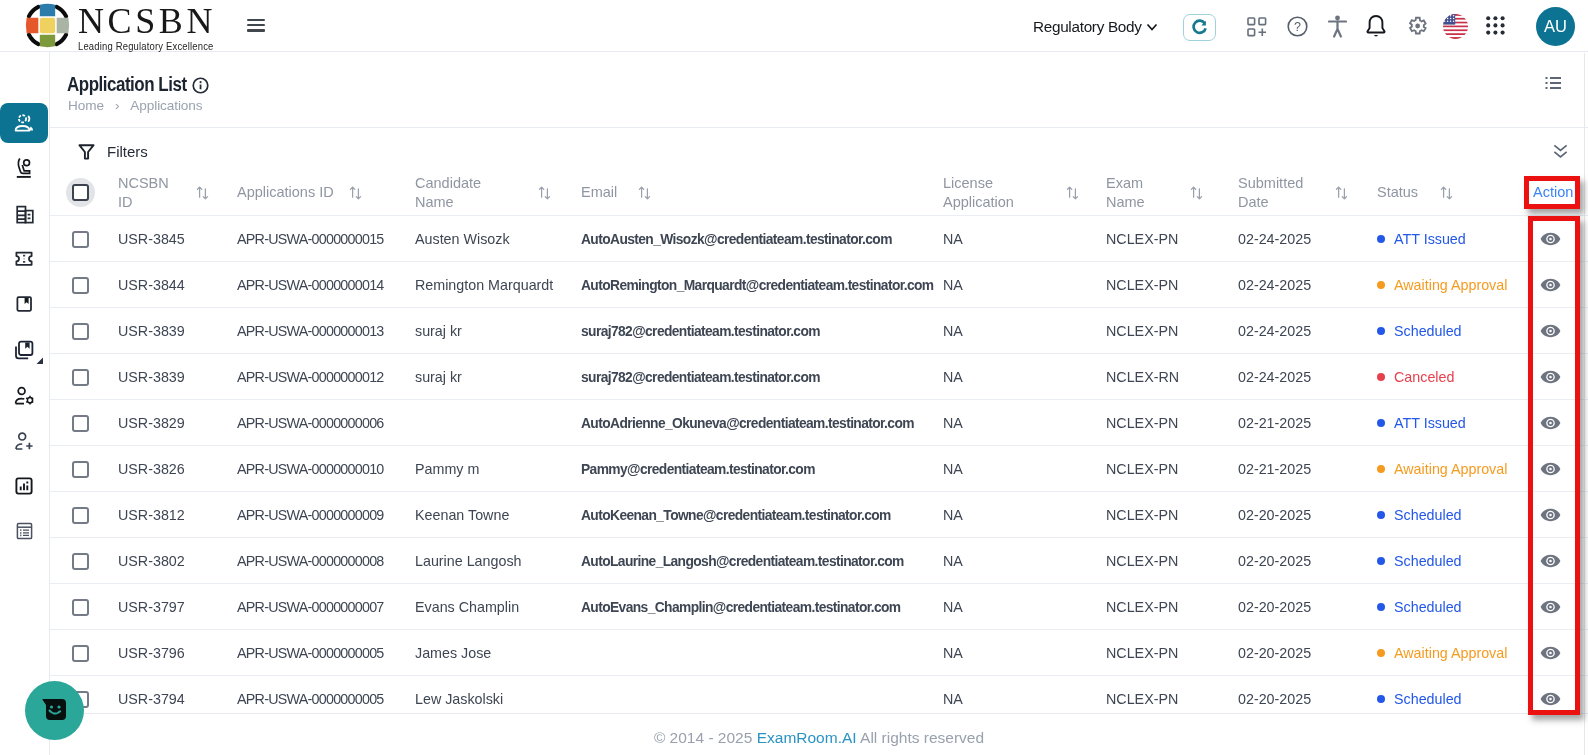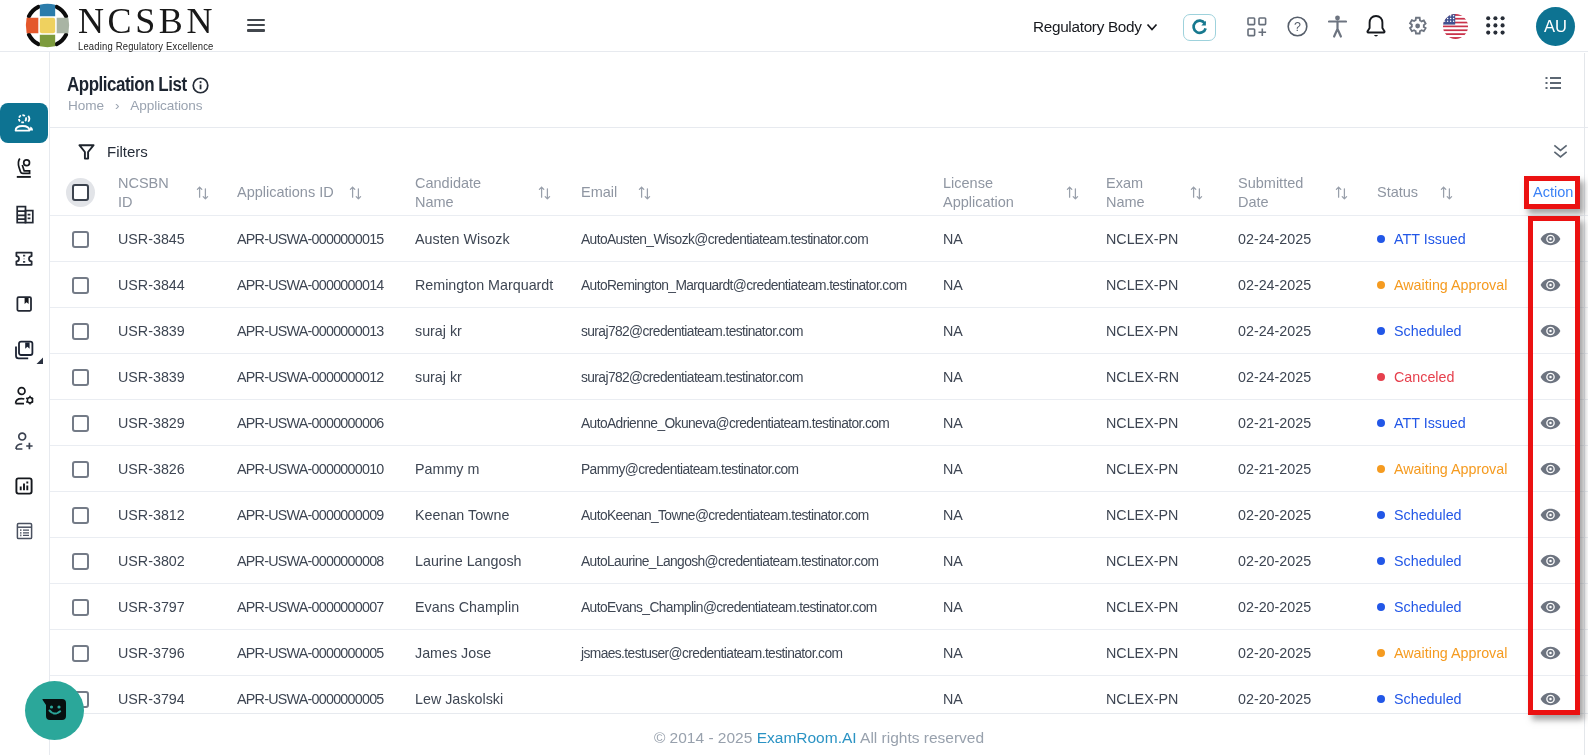--- a/index.html
+++ b/index.html
@@ -28,21 +28,21 @@
 .crumb { position:absolute; left:18px; top:46px; font-size:13.6px; color:#9aa3b0; letter-spacing:-0.1px; }
 .divider1 { position:absolute; left:0; top:75px; width:1538px; height:1px; background:#e7eaef; }
 .filters { position:absolute; left:57px; top:91px; font-size:15px; color:#252c38; }
 
 
 .thead { position:absolute; left:0; top:118px; width:1538px; height:45px; }
 .thead .hc { position:absolute; top:0; height:45px; display:flex; align-items:center; font-size:14.5px; color:#8f96a2; line-height:19px; }
 .rows { position:absolute; left:0; top:163px; width:1538px; height:499px; overflow:hidden; border-bottom:1px solid #e7eaef; }
 .row { position:absolute; left:0; width:1538px; height:46px; border-top:1px solid #eaedf2; }
 .cell { position:absolute; top:0; height:46px; display:flex; align-items:center; font-size:14.3px; color:#3e4653; white-space:nowrap; }
-.em { font-size:13.8px; letter-spacing:-0.6px; }
+.em { font-size:13.8px; letter-spacing:-0.6px;font-weight:bold; }
 .ap { letter-spacing:-0.75px; }
 .cbx { display:inline-block; width:17px; height:17px; border:2px solid #747b87; border-radius:3px; background:#fff; }
 .hcirc { width:29px; height:29px; margin-left:-6px; border-radius:50%; background:#e2e4e8; display:flex; align-items:center; justify-content:center; }
 .dot { width:8px; height:8px; border-radius:50%; display:inline-block; margin-right:9px; }
 .st-blue { color:#2257e7; } .st-blue .dot { background:#2257e7; }
 .st-orange { color:#f59b20; } .st-orange .dot { background:#f59b20; }
 .st-red { color:#e6404d; } .st-red .dot { background:#e6404d; }
 
 .footer { position:absolute; left:0px; top:677px; width:1538px; text-align:center; font-size:15.5px; color:#98a1ad; }
 .footer b { color:#2b93c4; font-weight:normal;text-align:right; }
@@ -346,21 +346,20 @@
           </svg>
         </div>
 </div>
 <div class="row" style="top:414px">
   <div class="cell" style="left:22px">
           <span class="cbx"></span>
         </div>
   <div class="cell" style="left:68px">USR-3796</div>
   <div class="cell ap" style="left:187px">APR-USWA-0000000005</div>
   <div class="cell" style="left:365px">James Jose</div>
-  <div class="cell em" style="left:531px">jsmaes.testuser@credentiateam.testinator.com</div>
   <div class="cell" style="left:893px">NA</div>
   <div class="cell" style="left:1056px">NCLEX-PN</div>
   <div class="cell" style="left:1188px">02-20-2025</div>
   <div class="cell st-orange" style="left:1327px"><span class="dot"></span>Awaiting Approval</div>
   <div class="cell" style="left:1490px">
           <svg width="21" height="14" viewBox="0 0 21 14">
             <path d="M10.5 0.8 C15.5 0.8 19.2 4.2 20.4 7 C19.2 9.8 15.5 13.2 10.5 13.2 C5.5 13.2 1.8 9.8 0.6 7 C1.8 4.2 5.5 0.8 10.5 0.8 Z" fill="#6d7480"></path>
             <circle cx="10.5" cy="7" r="4.3" fill="#fff"></circle>
             <circle cx="10.5" cy="7" r="3" fill="#6d7480"></circle>
             <circle cx="10.5" cy="7" r="1.25" fill="#fff"></circle>

